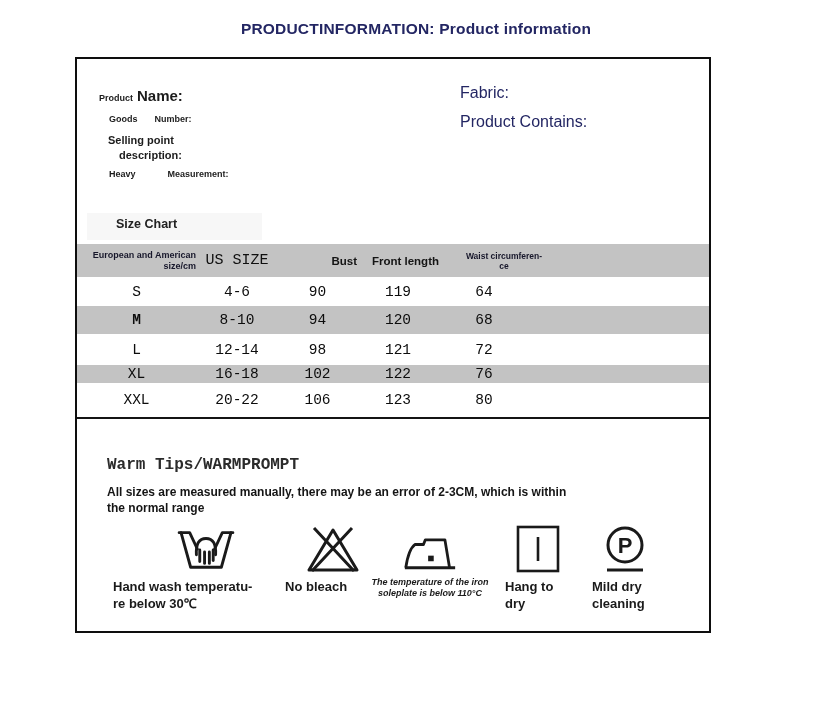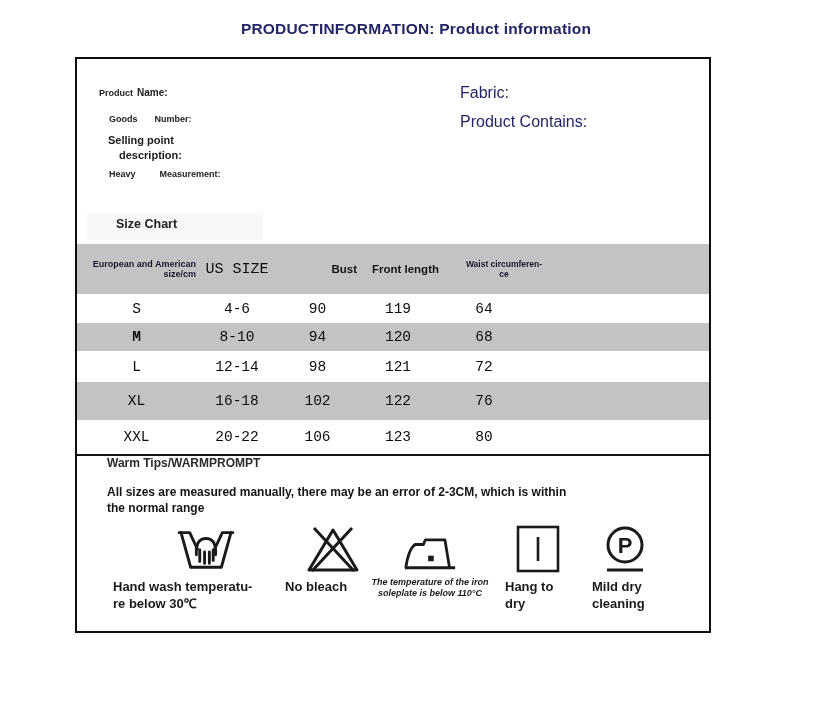--- a/index.html
+++ b/index.html
@@ -13,43 +13,43 @@
     left:0;top:20px;width:832px;text-align:center;
     font-size:15.5px;font-weight:bold;color:#232663;letter-spacing:.2px;
   }
   
   .info-box{
     left:75px;top:57px;width:632px;height:572px;
     border:2.5px solid #0e0e0e;background:#fff;
   }
   
   .lab-sm{font-size:9px;font-weight:bold;color:#1c1c1c;}
-  .lab-md{font-size:10px;font-weight:bold;color:#1c1c1c;}
+  .lab-md{font-size:15px;font-weight:bold;color:#1c1c1c;}
   .lab-navy{font-size:16px;font-weight:normal;color:#232663;padding-left:29px;}
   .pair{display:flex;align-items:baseline;}
   .selling{font-size:11px;font-weight:bold;line-height:15px;color:#1c1c1c;}
   .selling .ind{padding-left:11px;}
   
   .sc-bg{left:10px;top:154px;width:175px;height:27px;background:#f7f7f7;}
   .sc-head{left:39px;top:158px;font-size:12.5px;font-weight:bold;color:#222;}
   .size-table{left:0;top:185px;width:632px;border-bottom:2px solid #141414;}
   .trow{display:grid;align-items:center;}
   .trow.body-row{grid-template-columns:119px 82px 79px 82px 90px auto;}
-  .trow.head-row{grid-template-columns:119px 82px 79px 82px 130px auto;height:50px;background:#c3c3c3;}
+  .trow.head-row{grid-template-columns:119px 82px 79px 82px 130px auto;height:33px;background:#c3c3c3;}
   .trow.stripe{background:#c3c3c3;}
   .tcell{text-align:center;}
   .hc1{font-size:9px;font-weight:bold;line-height:10.5px;text-align:right;color:#17172b;}
   .hc2{font-family:"Liberation Mono",monospace;font-size:15px;color:#101010;}
   .hc34{font-size:11.5px;font-weight:bold;color:#141414;text-align:right;}
   .hc5{font-size:8.5px;font-weight:bold;line-height:10px;color:#17172b;}
   .dcell{font-family:"Liberation Mono",monospace;font-size:14.5px;color:#0c0c0c;}
   .size-table .body-row:nth-child(3) .tcell:first-child{font-weight:bold;}
-  .r1{height:29px;} .r2{height:28px;} .r3{height:31px;} .r4{height:38px;} .r5{height:34px;}
-  
-  .wt-head{left:30px;top:397px;font-size:12px;font-weight:bold;color:#2b2b2b;}
+  .r1{height:29px;} .r2{height:28px;} .r3{height:31px;} .r4{height:18px;} .r5{height:34px;}
+  
+  .wt-head{left:30px;top:397px;font-size:16px;font-weight:bold;color:#2b2b2b;font-family:Liberation Mono, monospace;}
   .wt-body{left:30px;top:425px;width:478px;font-size:12px;font-weight:bold;line-height:16px;color:#151515;}
   
   .care-item{top:464px;display:flex;flex-direction:column;}
   .care-icon-wrap{height:50px;display:flex;justify-content:center;align-items:flex-end;}
   .care-label{margin-top:6px;font-size:13px;font-weight:bold;line-height:16.5px;color:#1a1a1a;}
   .care-label.center{text-align:center;font-style:italic;}
   .care-label.tiny{font-size:9px;line-height:11px;margin-top:4px;}
   svg{display:block;}
 </style>
 </head>
@@ -69,21 +69,21 @@
     <span class="lab-sm">Goods</span>
     <span class="lab-sm">Number:</span>
   </div>
   <div class="abs lab-navy" style="left:354px;top:54px;">Product Contains:</div>
 
   <div class="abs selling" style="left:31px;top:74px;">
     <div>Selling point</div>
     <div class="ind">description:</div>
   </div>
 
-  <div class="abs pair" style="left:32px;top:110px;gap:24px;">
+  <div class="abs pair" style="left:32px;top:110px;gap:32px;">
     <span class="lab-sm">Heavy</span>
     <span class="lab-sm">Measurement:</span>
   </div>
 
   <div class="abs sc-bg"></div>
   <div class="abs sc-head">Size Chart</div>
 
   <div class="abs size-table">
     <div class="trow head-row">
       <div class="tcell hc1">

